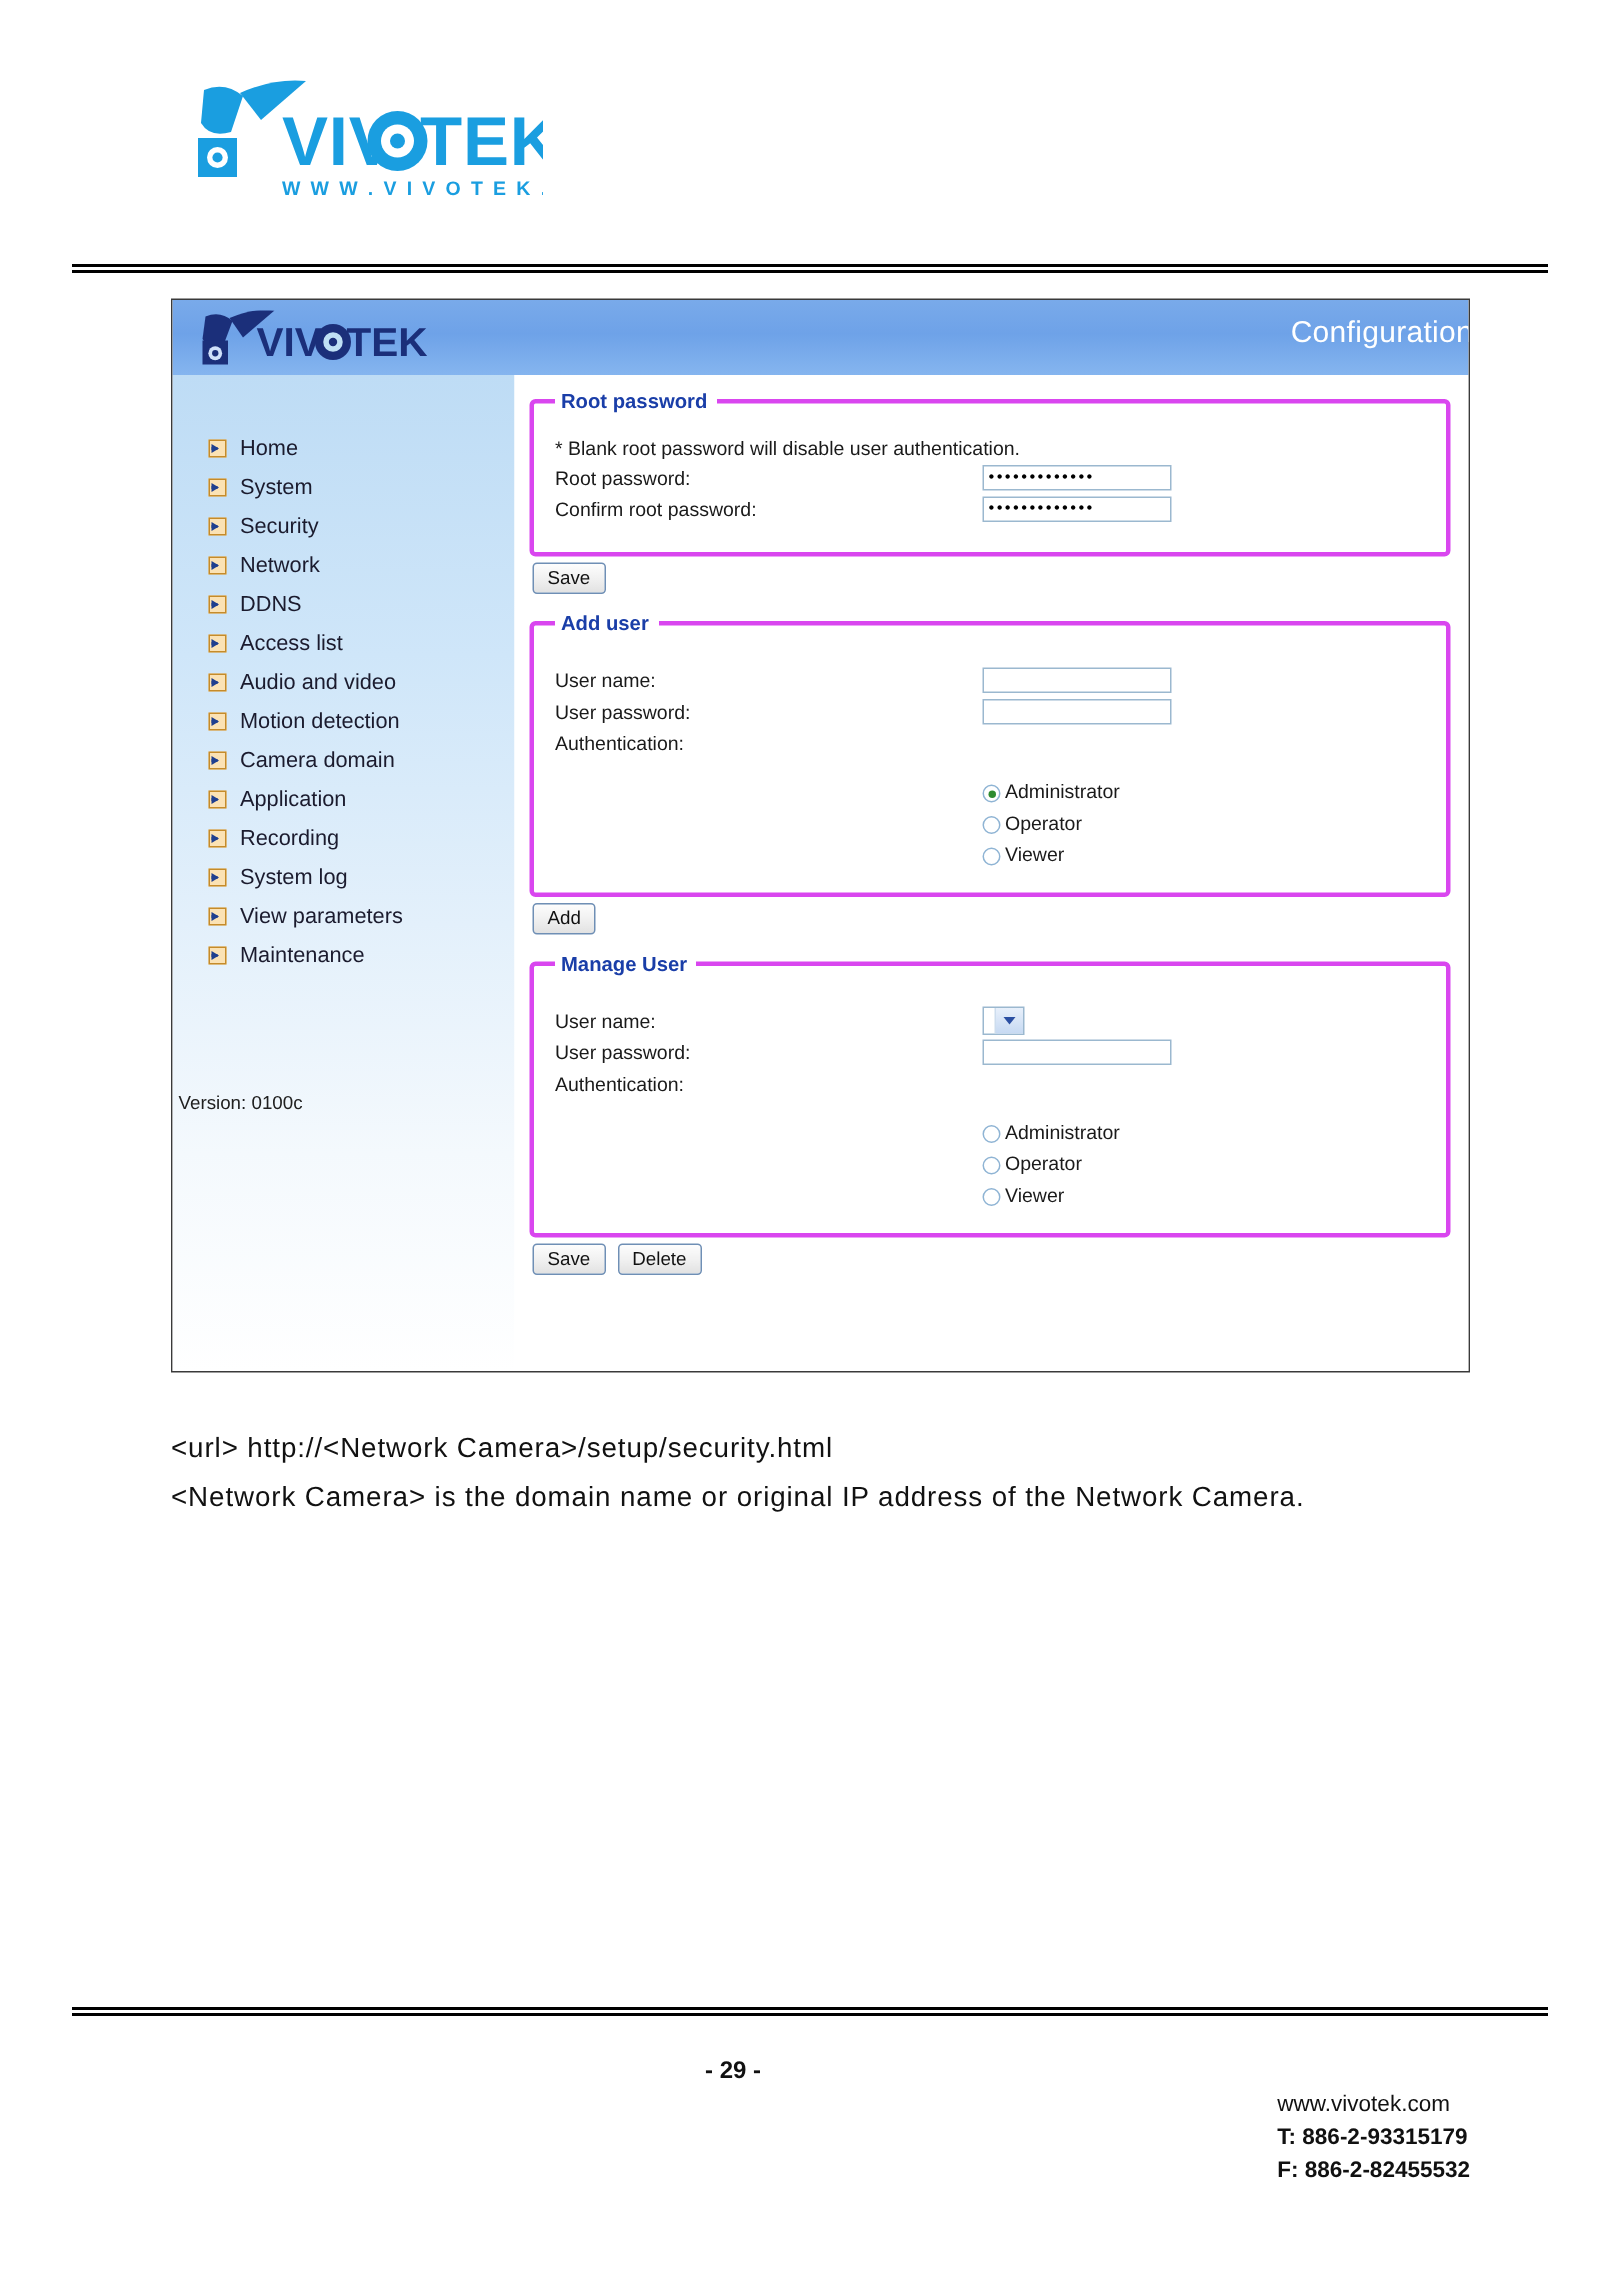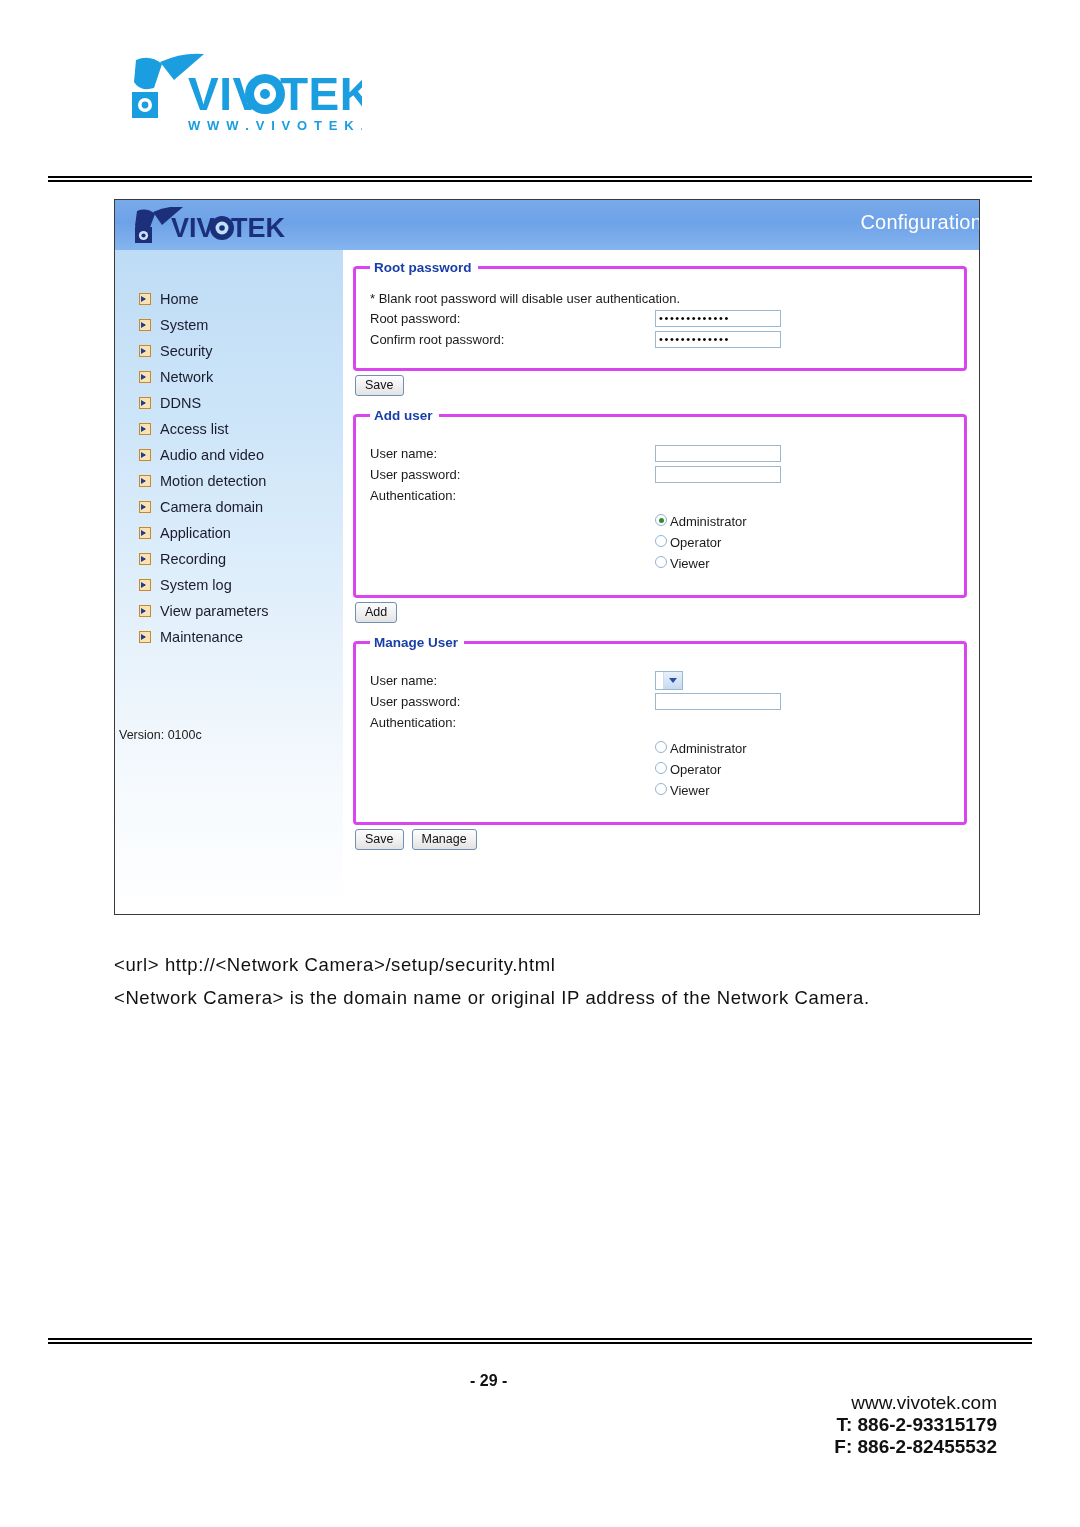--- a/index.html
+++ b/index.html
@@ -232,21 +232,21 @@
   .select-arrow span {
     width: 0; height: 0;
     border-left: 4px solid transparent;
     border-right: 4px solid transparent;
     border-top: 5px solid #2b4fa2;
     display: block;
   }
 
   .radio-row {
     display: flex;
-    align-items: flex-start;
+    align-items: flex-end;
     height: 21px;
     margin-left: 285px;
     font-size: 13px;
     color: #1a1a1a;
     font-family: "Liberation Sans", sans-serif;
   }
   .radio {
     width: 12px;
     height: 12px;
     border-radius: 50%;
@@ -309,24 +309,23 @@
     position: absolute;
     left: 470px;
     top: 1372px;
     font-size: 16px;
     font-weight: bold;
     color: #111;
     font-family: "Liberation Sans", sans-serif;
   }
   .contact {
     position: absolute;
-    right: 83px;
+    right: 100px;
     top: 1392px;
-    text-align: right;
-    font-size: 19px;
+    font-size: 15px;
     color: #111;
     line-height: 22px;
     font-family: "Liberation Sans", sans-serif;
   }
   .contact .b { font-weight: bold; }
 </style>
 </head>
 <body>
 
 <div class="page-logo">
@@ -524,21 +523,21 @@
             <span>Operator</span>
           </div>
           <div class="radio-row">
             <span class="radio"></span>
             <span>Viewer</span>
           </div>
           <div class="spacer-sm"></div>
         </fieldset>
         <div class="btn-row">
           <button class="btn">Save</button>
-          <button class="btn">Manage</button>
+          <button class="btn">Delete</button>
         </div>
 
       </div>
     </div>
   </div>
 </div>
 
 <div class="caption">
   <div>&lt;url&gt; http://&lt;Network Camera&gt;/setup/security.html</div>
   <div>&lt;Network Camera&gt; is the domain name or original IP address of the Network Camera.</div>

